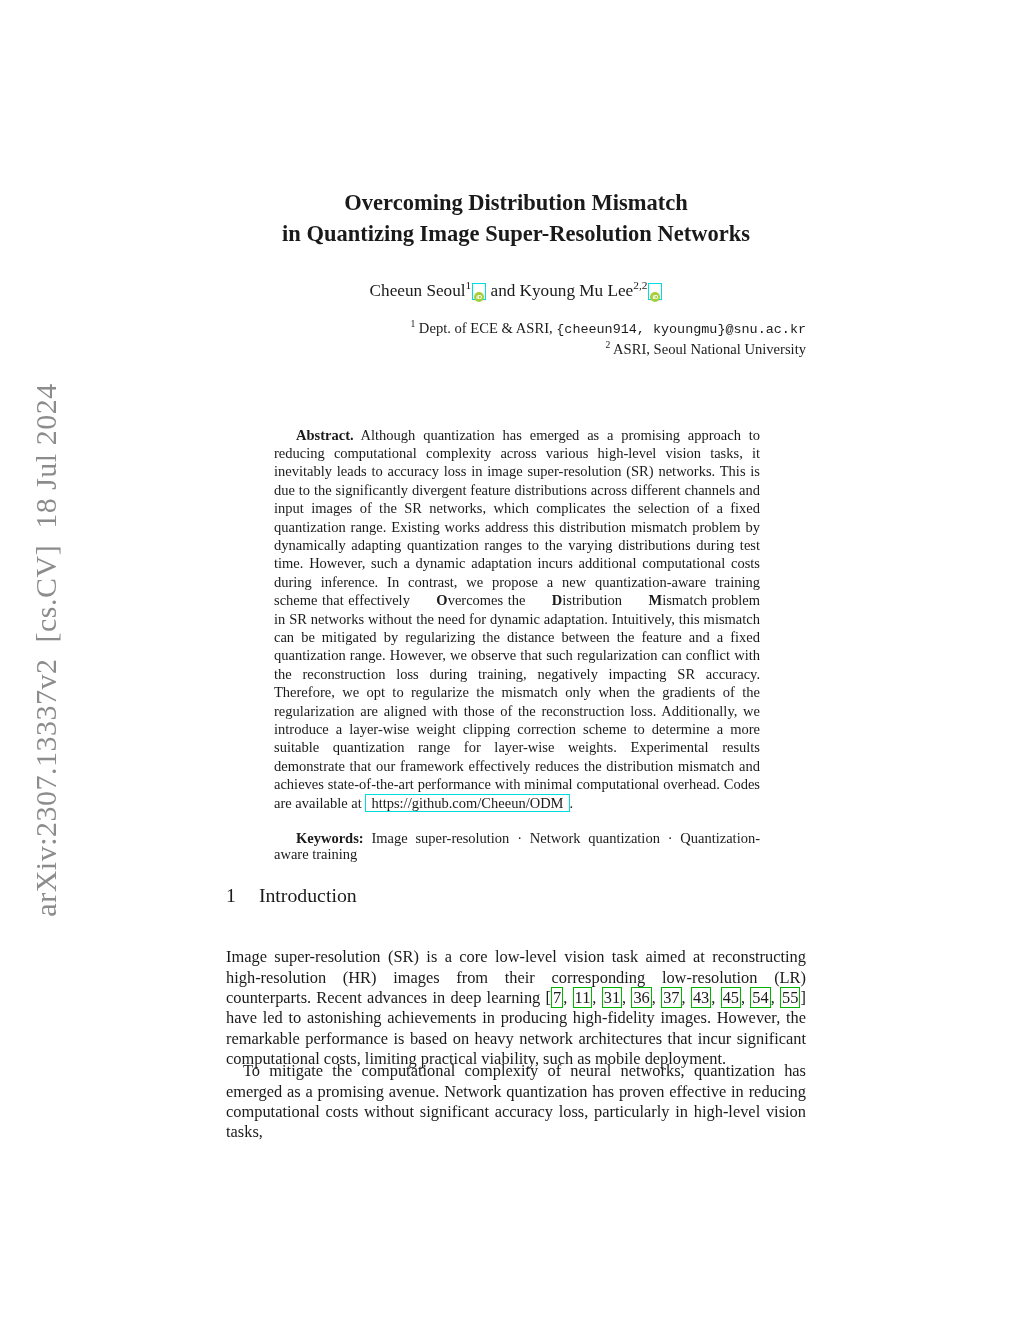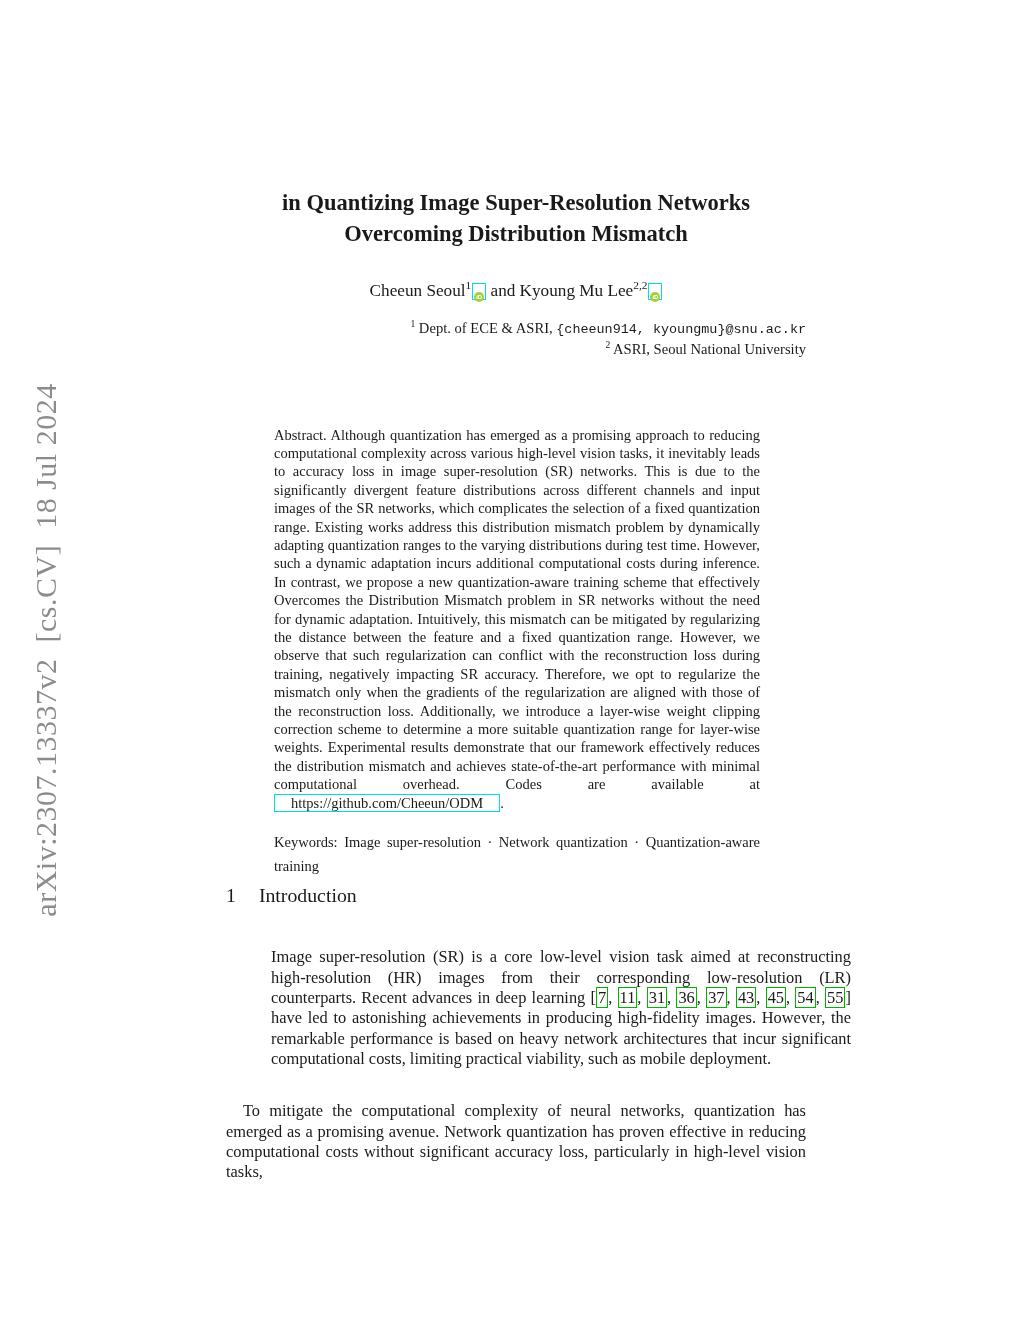--- a/index.html
+++ b/index.html
@@ -41,45 +41,45 @@
     text-align: right; font-size: 14.6px; line-height: 19.5px;
   }
 
   .abstract {
     position: absolute; top: 411px; left: 48px; width: 486px;
     font-size: 14.5px; line-height: 18.4px; text-align: justify;
   }
 
   .keywords {
     position: absolute; top: 815px; left: 48px; width: 486px;
-    font-size: 14.5px; line-height: 24px; text-align: justify;
+    font-size: 14.5px; line-height: 16px; text-align: justify;
   }
 
   .sec-heading {
     position: absolute; top: 884px; left: 0;
     font-size: 19.8px; font-weight: normal;
   }
   .sec-heading .num { margin-right: 23px; }
 
   .p1 {
     position: absolute; top: 931px; left: 0; width: 580px;
-    font-size: 16.4px; line-height: 20.3px; text-align: justify; margin-left: 45px;
+    font-size: 16.4px; line-height: 20.3px; text-align: justify;
   }
   .p2 {
-    position: absolute; top: 1085px; left: 0; width: 580px;
+    position: absolute; top: 1045px; left: 0; width: 580px;
     font-size: 16.4px; line-height: 20.3px; text-align: justify;
     text-indent: 17px;
   }
 
   
-  .b    { font-weight: normal; }
+  .b    { font-weight: bold; margin-left: 22px; }
   .sup  { vertical-align: super; font-size: 66%; line-height: 0; }
   .mono { font-family: "Liberation Mono", monospace; font-size: 92%; }
   .box-green { border: 1.5px solid #00b400; padding: 0 1px; }
-  .box-cyan  { border: 1.5px solid #00dddd; padding: 0 16px; }
+  .box-cyan  { border: 1.5px solid #00dddd; padding: 0 5px; }
 
   .orcid-box {
     display: inline-block; width: 12px; height: 15px;
     border: 1.5px solid #00dddd;
     text-align: center; vertical-align: -3px; margin-left: 1px;
   }
   .orcid-circle {
     display: inline-block; width: 10px; height: 10px; border-radius: 50%;
     background: #a6ce39; color: #ffffff;
     font-family: "Liberation Sans", sans-serif;
@@ -88,22 +88,22 @@
   }
 </style>
 </head>
 <body>
 
 <div class="watermark">arXiv:2307.13337v2  [cs.CV]  18 Jul 2024</div>
 
 <div id="content">
 
   <div class="title">
+    <div>Overcoming Distribution Mismatch</div>
     <div>in Quantizing Image Super-Resolution Networks</div>
-    <div>Overcoming Distribution Mismatch</div>
   </div>
 
   <div class="authors"><span>Cheeun Seoul</span><span class="sup">1</span><span class="orcid-box"><span class="orcid-circle">iD</span></span><span> and Kyoung Mu Lee</span><span class="sup">2,2</span><span class="orcid-box"><span class="orcid-circle">iD</span></span></div>
 
   <div class="affils">
     <div><span class="sup">1</span><span> Dept. of ECE &amp; ASRI, </span><span class="mono">{cheeun914, kyoungmu}@snu.ac.kr</span></div>
     <div><span class="sup">2</span><span> ASRI, Seoul National University</span></div>
   </div>
 
   <p class="abstract"><span class="b">Abstract.</span><span> Although quantization has emerged as a promising approach to reducing computational complexity across various high-level vision tasks, it inevitably leads to accuracy loss in image super-resolution (SR) networks. This is due to the significantly divergent feature distributions across different channels and input images of the SR networks, which complicates the selection of a fixed quantization range. Existing works address this distribution mismatch problem by dynamically adapting quantization ranges to the varying distributions during test time. However, such a dynamic adaptation incurs additional computational costs during inference. In contrast, we propose a new quantization-aware training scheme that effectively </span><span class="b">O</span><span>vercomes the </span><span class="b">D</span><span>istribution </span><span class="b">M</span><span>ismatch problem in SR networks without the need for dynamic adaptation. Intuitively, this mismatch can be mitigated by regularizing the distance between the feature and a fixed quantization range. However, we observe that such regularization can conflict with the reconstruction loss during training, negatively impacting SR accuracy. Therefore, we opt to regularize the mismatch only when the gradients of the regularization are aligned with those of the reconstruction loss. Additionally, we introduce a layer-wise weight clipping correction scheme to determine a more suitable quantization range for layer-wise weights. Experimental results demonstrate that our framework effectively reduces the distribution mismatch and achieves state-of-the-art performance with minimal computational overhead. Codes are available at </span><span class="box-cyan">https://github.com/Cheeun/ODM</span><span>.</span></p>

